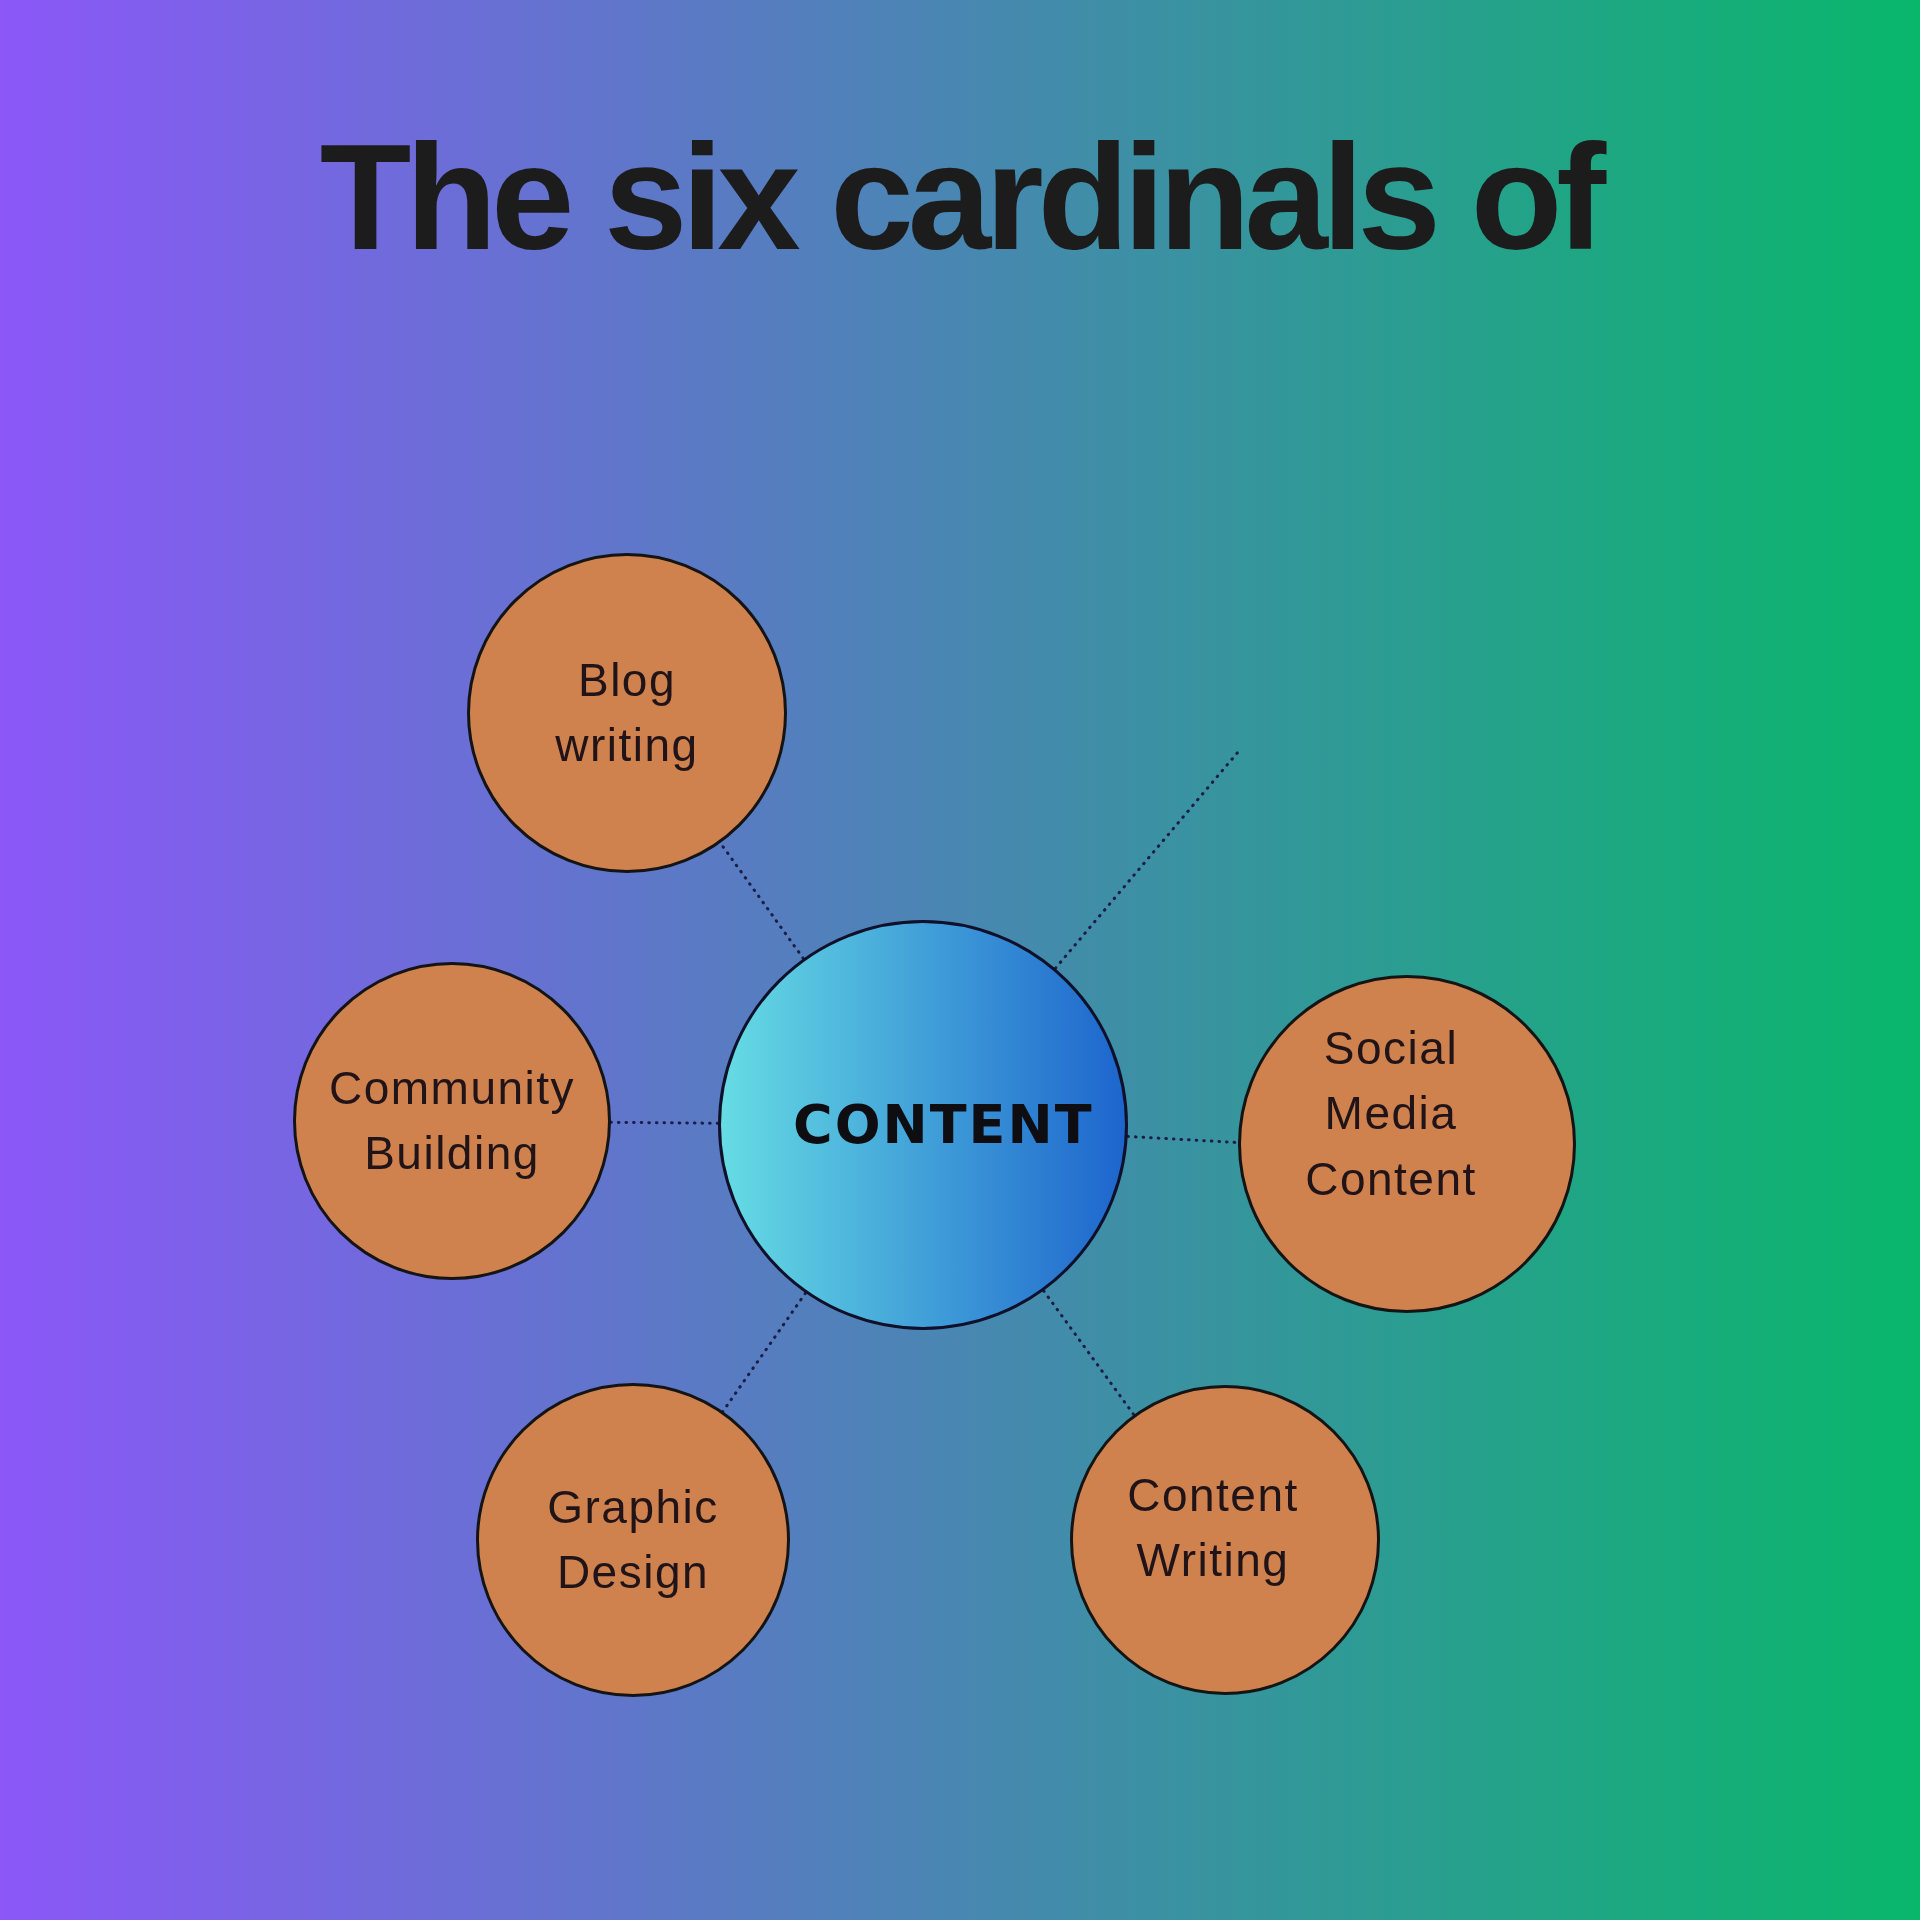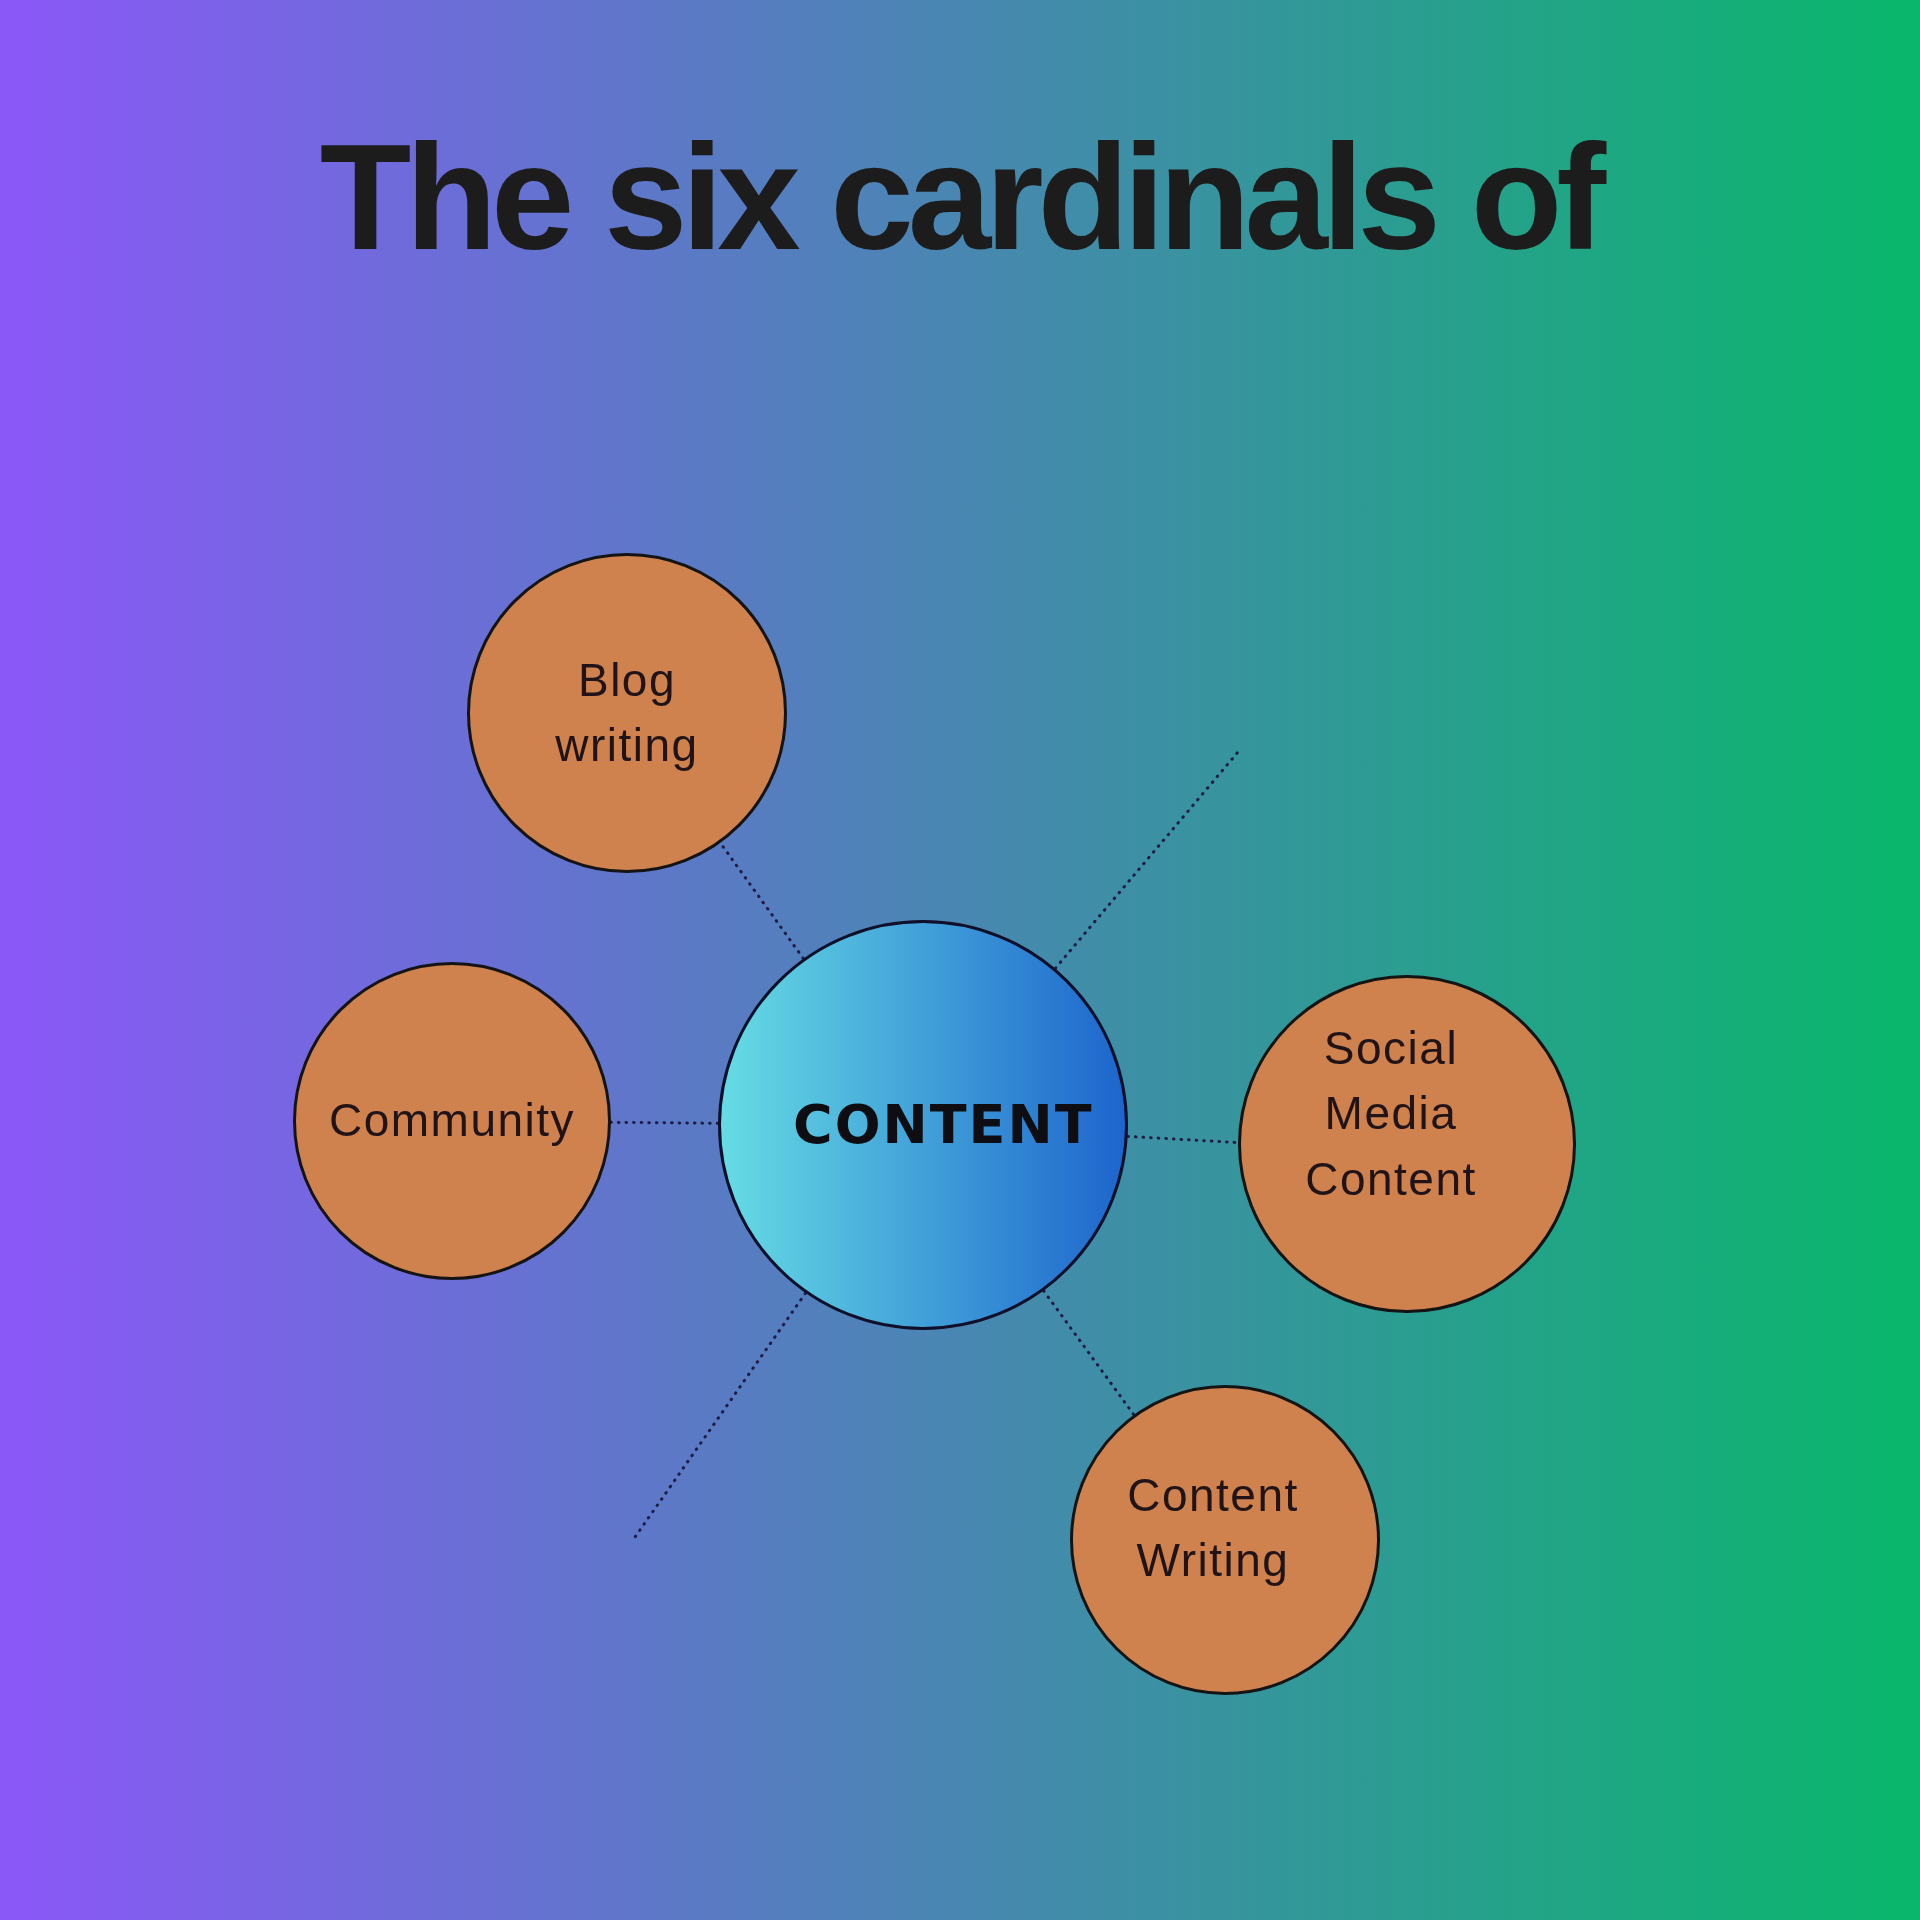--- a/index.html
+++ b/index.html
@@ -127,31 +127,38 @@
     <div class="label">
       <span>Blog</span>
       <span>writing</span>
     </div>
   </div>
 
 
   <div class="node node-community">
     <div class="label">
       <span>Community</span>
+      <span>Building</span>
     </div>
   </div>
 
   <div class="node node-social">
     <div class="label">
       <span>Social</span>
       <span>Media</span>
       <span>Content</span>
     </div>
   </div>
 
+  <div class="node node-graphic">
+    <div class="label">
+      <span>Graphic</span>
+      <span>Design</span>
+    </div>
+  </div>
 
   <div class="node node-content">
     <div class="label">
       <span>Content</span>
       <span>Writing</span>
     </div>
   </div>
 
 </div>
 

